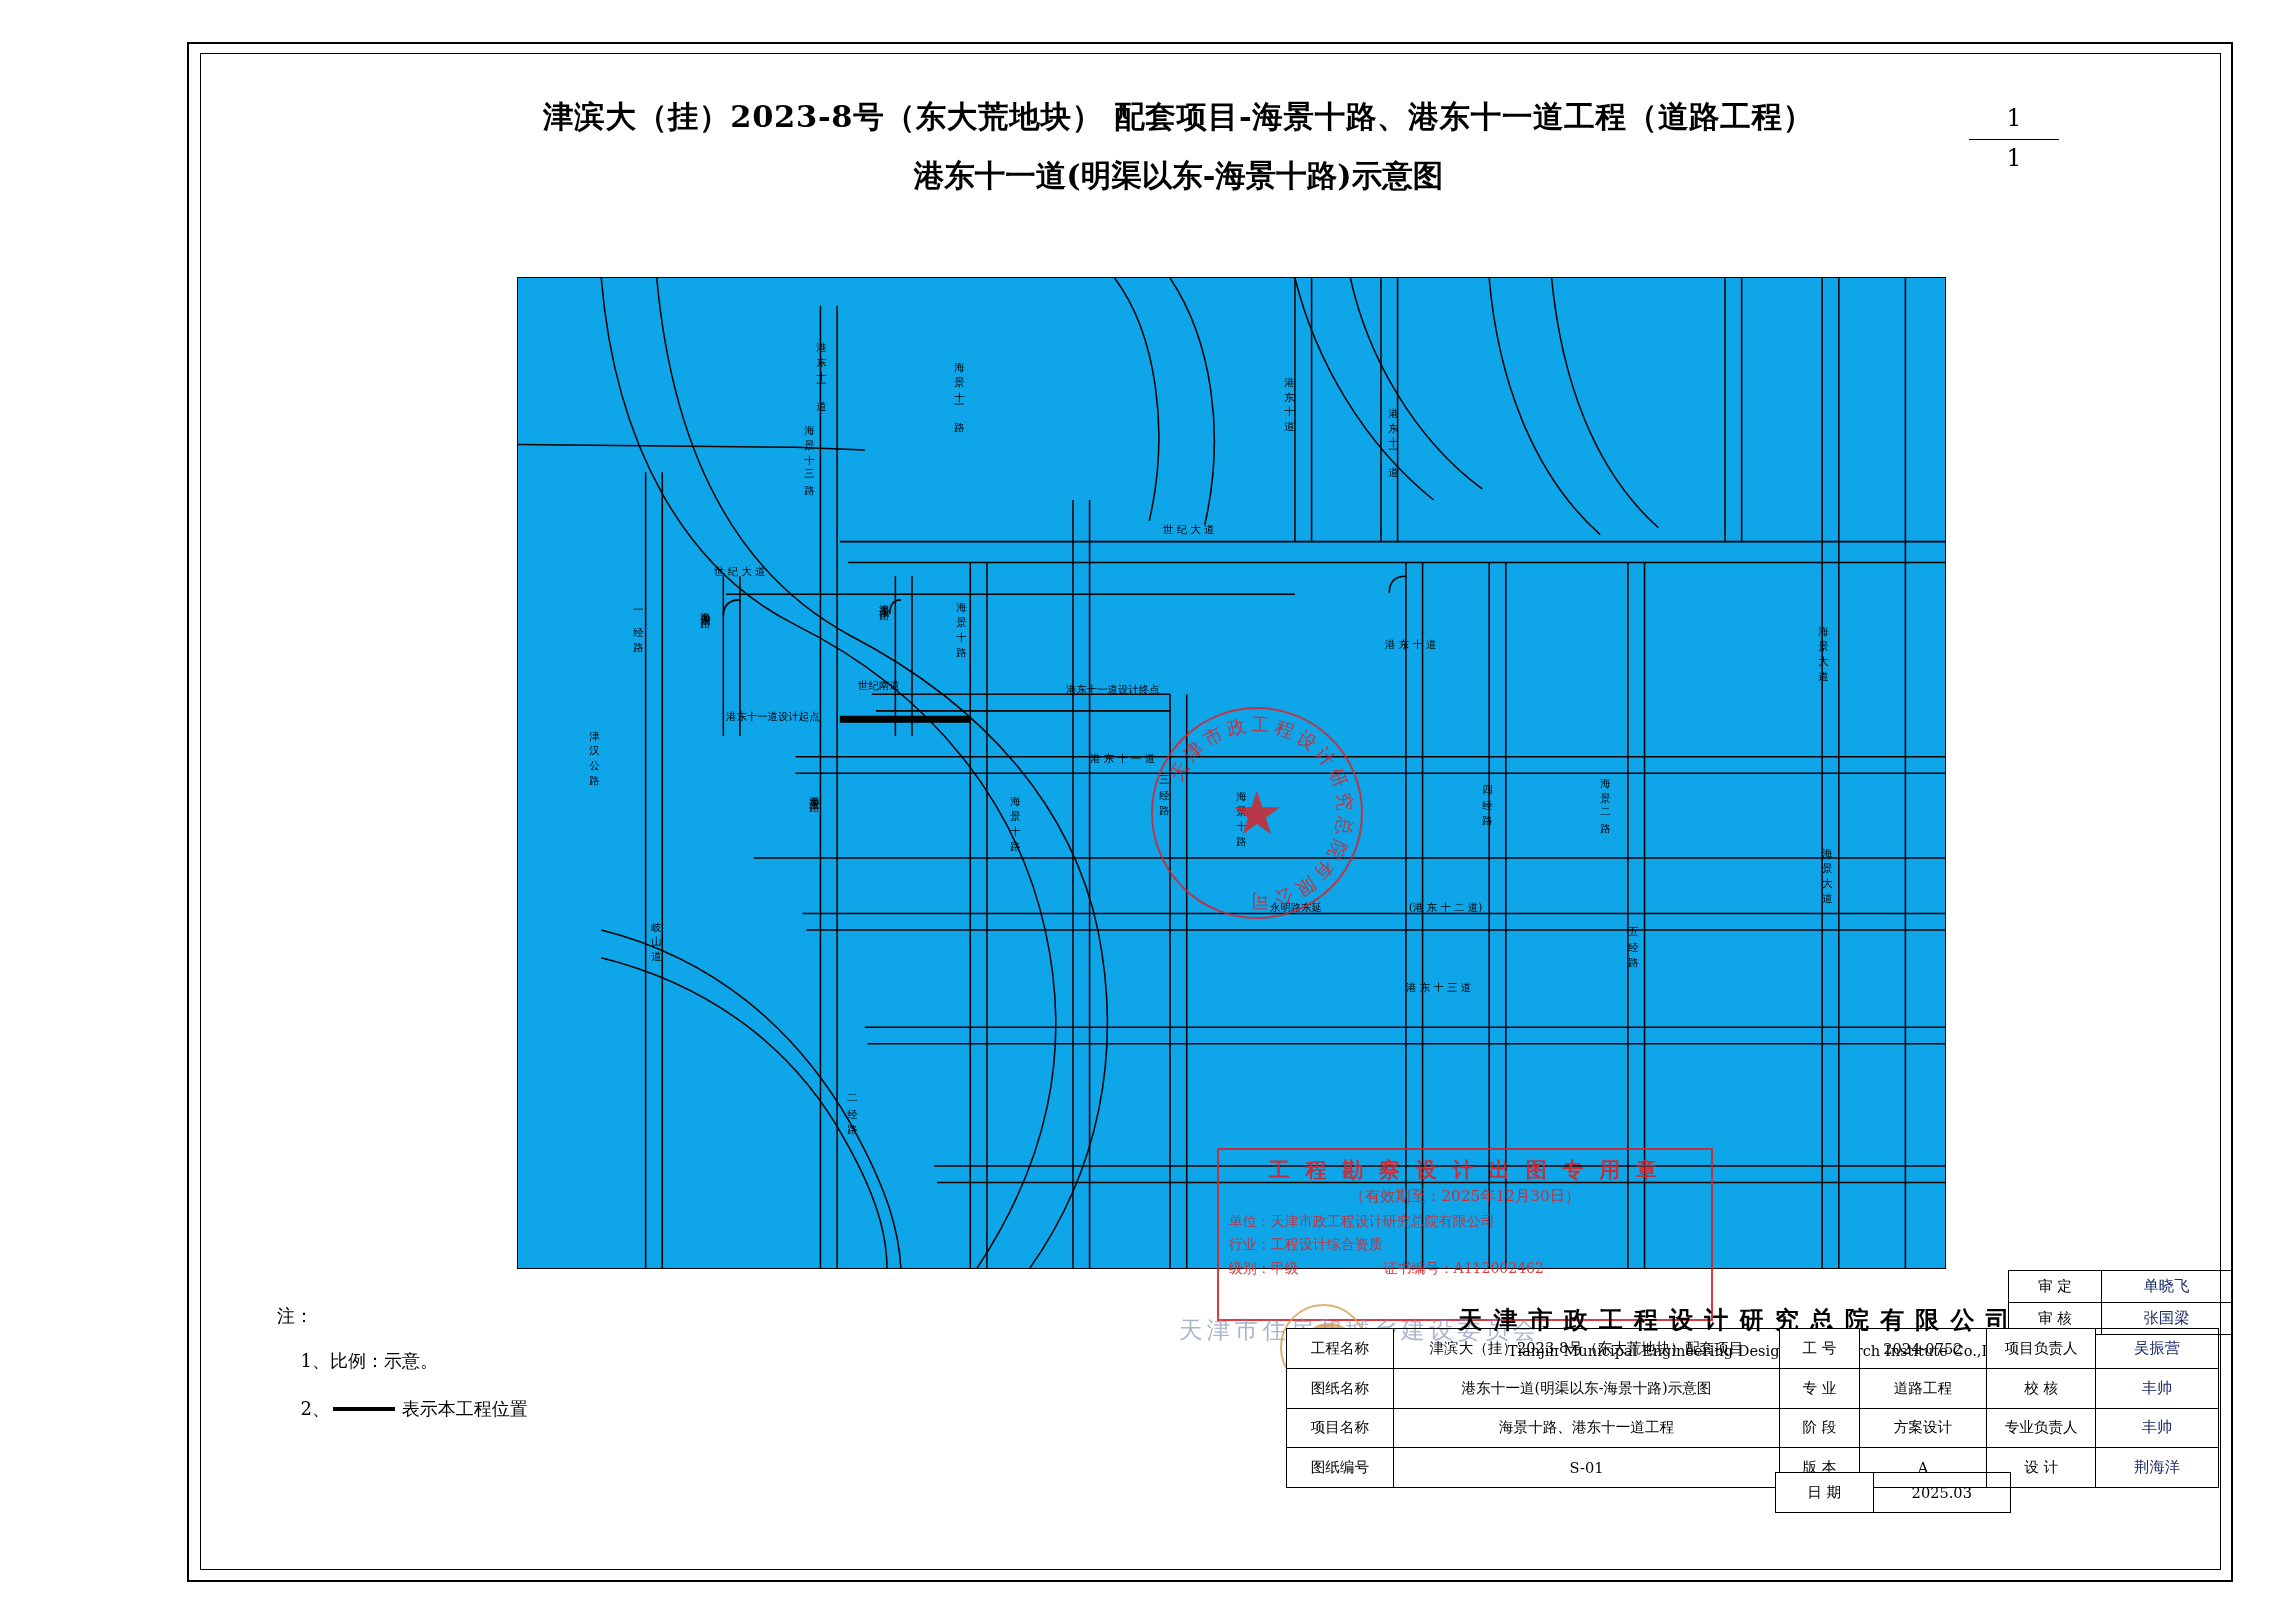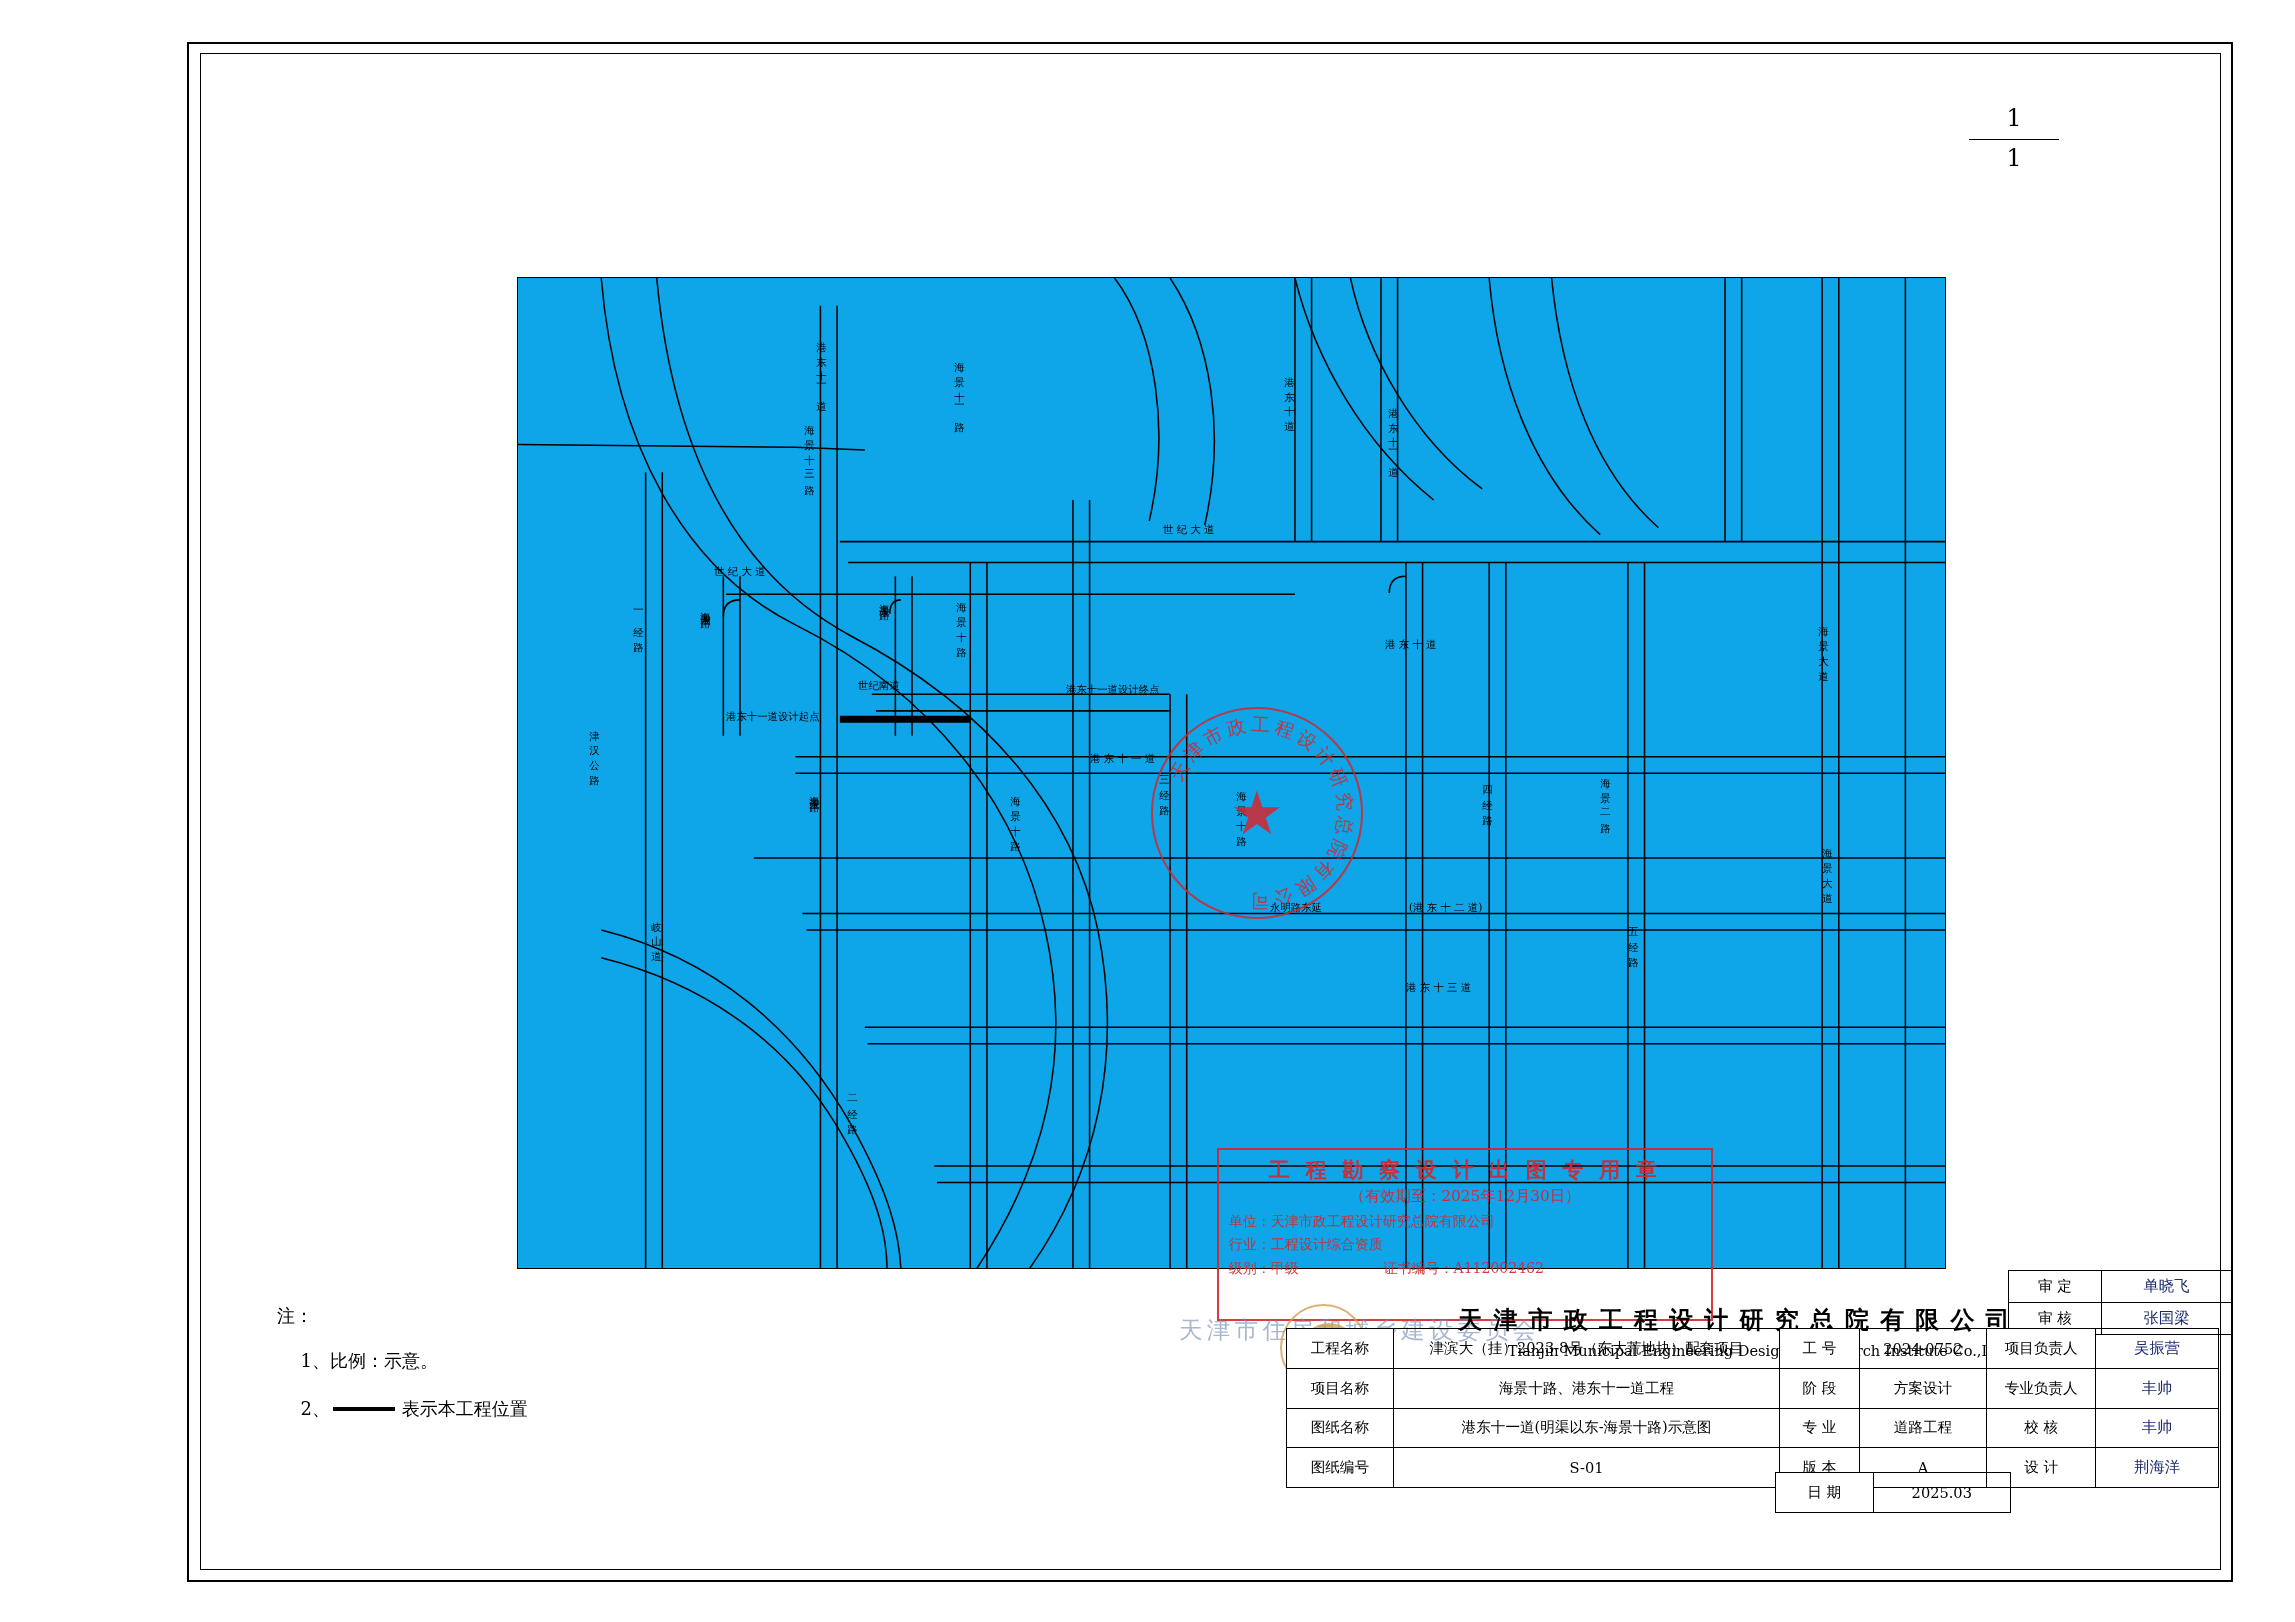--- a/index.html
+++ b/index.html
@@ -270,20 +270,24 @@
   }
 </style>
 </head>
 <body>
 
 <div class="sheet">
 
   <div class="border-outer"></div>
   <div class="border-inner"></div>
 
+  <div class="title-area">
+    <div class="title-line1">津滨大（挂）2023-8号（东大荒地块） 配套项目-海景十路、港东十一道工程（道路工程）</div>
+    <div class="title-line2">港东十一道(明渠以东-海景十路)示意图</div>
+  </div>
 
   <div class="sheet-frac">
     <div class="num">1</div>
     <div class="bar"></div>
     <div class="num">1</div>
   </div>
 
   <div class="map-frame">
     <svg width="1429" height="992" viewBox="0 0 1030 715">
       <g fill="none" stroke="#000" stroke-width="1.1">
@@ -451,33 +455,33 @@
     <tbody>
         <tr>
       <td class="lbl" style="width:104px">工程名称</td>
       <td style="width:388px">津滨大（挂）2023-8号（东大荒地块）配套项目</td>
       <td class="lbl" style="width:76px">工  号</td>
       <td style="width:125px">2024-0752</td>
       <td class="lbl" style="width:104px">项目负责人</td>
       <td class="sig" style="width:125px">吴振营</td>
     </tr>
     <tr>
+      <td class="lbl">图纸名称</td>
+      <td>港东十一道(明渠以东-海景十路)示意图</td>
+      <td class="lbl">专  业</td>
+      <td>道路工程</td>
+      <td class="lbl">校  核</td>
+      <td class="sig">丰帅</td>
+    </tr>
+    <tr>
       <td class="lbl">项目名称</td>
       <td>海景十路、港东十一道工程</td>
       <td class="lbl">阶  段</td>
       <td>方案设计</td>
       <td class="lbl">专业负责人</td>
-      <td class="sig">丰帅</td>
-    </tr>
-    <tr>
-      <td class="lbl">图纸名称</td>
-      <td>港东十一道(明渠以东-海景十路)示意图</td>
-      <td class="lbl">专  业</td>
-      <td>道路工程</td>
-      <td class="lbl">校  核</td>
       <td class="sig">丰帅</td>
     </tr>
     <tr>
       <td class="lbl">图纸编号</td>
       <td>S-01</td>
       <td class="lbl">版  本</td>
       <td>A</td>
       <td class="lbl">设  计</td>
       <td class="sig">荆海洋</td>
     </tr>

